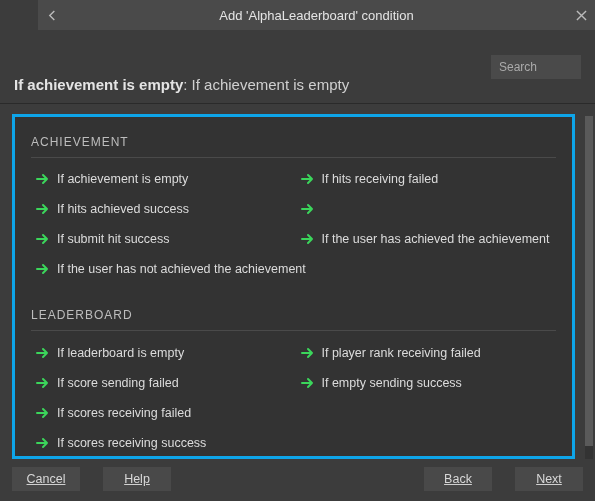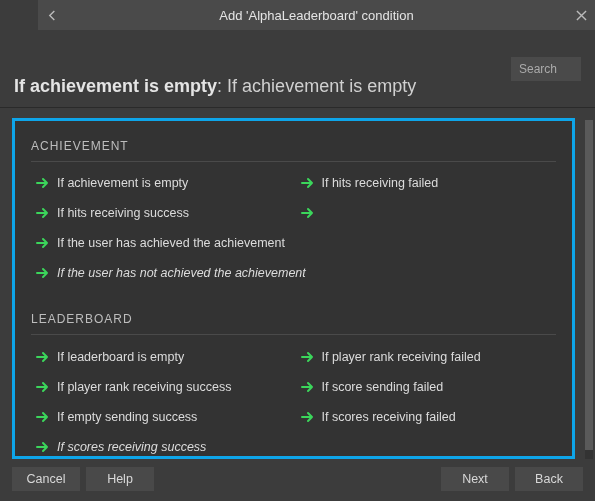--- a/index.html
+++ b/index.html
@@ -44,31 +44,31 @@
     .titlebar .close svg { width: 11px; height: 11px; }
     .header {
       background: #3c3c3c;
       padding: 10px 14px;
       display: flex;
       align-items: center;
       justify-content: space-between;
       border-bottom: 1px solid #2a2a2a;
     }
     .header .cond-desc {
-      font-size: 18px;
+      font-size: 15px;
       color: #d0d0d0;
       margin-top: 36px;
     }
     .header .cond-desc .bold { font-weight: 600; color: #e4e4e4; }
     .search {
       background: #4a4a4a;
       border: none;
       color: #cfcfcf;
       padding: 4px 8px;
-      width: 70px;
+      width: 90px;
       height: 24px;
       font-size: 12px;
       outline: none;
     }
     .search::placeholder { color: #aaa; }
     .body {
       flex: 1;
       display: flex;
       overflow: hidden;
     }
@@ -122,30 +122,30 @@
     }
     .items.leaderboard { margin-bottom: 10px; margin-top: 13px; }
     .item {
       display: flex;
       align-items: center;
       font-size: 12.5px;
       color: #dcdcdc;
       cursor: pointer;
       padding: 2px 4px;
     }
-    .item.span2 { grid-column: 1 / span 2; font-style: italic; }
+    .item.span2 { grid-column: 1 / span 2; }
     .item svg { width: 14px; height: 14px; margin-right: 8px; flex-shrink: 0; }
     .footer {
       background: #3c3c3c;
       padding: 8px 12px 10px 12px;
       display: flex;
       align-items: center;
       justify-content: space-between;
     }
-    .footer .left, .footer .right { display: flex; gap: 6px; }
+    .footer .left, .footer .right { display: flex; gap: 23px; text-decoration: underline; }
     .btn {
       background: #494949;
       border: none;
       color: #d8d8d8;
       font-size: 12.5px;
       padding: 5px 0;
       width: 68px;
       cursor: pointer;
     }
   </style>
@@ -188,26 +188,32 @@
         <div class="item">
             <svg viewBox="0 0 14 14">
               <path d="M2 7 H12 M8 3 L12 7 L8 11" stroke="#3bd65b" stroke-width="2" fill="none" stroke-linecap="round" stroke-linejoin="round"></path>
             </svg>
             <span>If hits receiving failed</span>
           </div>
         <div class="item">
             <svg viewBox="0 0 14 14">
               <path d="M2 7 H12 M8 3 L12 7 L8 11" stroke="#3bd65b" stroke-width="2" fill="none" stroke-linecap="round" stroke-linejoin="round"></path>
             </svg>
-            <span>If hits receiving success</span>
-          </div>
-        <div class="item">
-            <svg viewBox="0 0 14 14">
-              <path d="M2 7 H12 M8 3 L12 7 L8 11" stroke="#3bd65b" stroke-width="2" fill="none" stroke-linecap="round" stroke-linejoin="round"></path>
-            </svg>
+            <span>If hits achieved success</span>
+          </div>
+        <div class="item">
+            <svg viewBox="0 0 14 14">
+              <path d="M2 7 H12 M8 3 L12 7 L8 11" stroke="#3bd65b" stroke-width="2" fill="none" stroke-linecap="round" stroke-linejoin="round"></path>
+            </svg>
+          </div>
+        <div class="item">
+            <svg viewBox="0 0 14 14">
+              <path d="M2 7 H12 M8 3 L12 7 L8 11" stroke="#3bd65b" stroke-width="2" fill="none" stroke-linecap="round" stroke-linejoin="round"></path>
+            </svg>
+            <span>If submit hit success</span>
           </div>
         <div class="item">
             <svg viewBox="0 0 14 14">
               <path d="M2 7 H12 M8 3 L12 7 L8 11" stroke="#3bd65b" stroke-width="2" fill="none" stroke-linecap="round" stroke-linejoin="round"></path>
             </svg>
             <span>If the user has achieved the achievement</span>
           </div>
         <div class="item span2">
             <svg viewBox="0 0 14 14">
               <path d="M2 7 H12 M8 3 L12 7 L8 11" stroke="#3bd65b" stroke-width="2" fill="none" stroke-linecap="round" stroke-linejoin="round"></path>
@@ -223,26 +229,20 @@
             <svg viewBox="0 0 14 14">
               <path d="M2 7 H12 M8 3 L12 7 L8 11" stroke="#3bd65b" stroke-width="2" fill="none" stroke-linecap="round" stroke-linejoin="round"></path>
             </svg>
             <span>If leaderboard is empty</span>
           </div>
         <div class="item">
             <svg viewBox="0 0 14 14">
               <path d="M2 7 H12 M8 3 L12 7 L8 11" stroke="#3bd65b" stroke-width="2" fill="none" stroke-linecap="round" stroke-linejoin="round"></path>
             </svg>
             <span>If player rank receiving failed</span>
-          </div>
-        <div class="item">
-            <svg viewBox="0 0 14 14">
-              <path d="M2 7 H12 M8 3 L12 7 L8 11" stroke="#3bd65b" stroke-width="2" fill="none" stroke-linecap="round" stroke-linejoin="round"></path>
-            </svg>
-            <span>If player rank receiving success</span>
           </div>
         <div class="item">
             <svg viewBox="0 0 14 14">
               <path d="M2 7 H12 M8 3 L12 7 L8 11" stroke="#3bd65b" stroke-width="2" fill="none" stroke-linecap="round" stroke-linejoin="round"></path>
             </svg>
             <span>If score sending failed</span>
           </div>
         <div class="item">
             <svg viewBox="0 0 14 14">
               <path d="M2 7 H12 M8 3 L12 7 L8 11" stroke="#3bd65b" stroke-width="2" fill="none" stroke-linecap="round" stroke-linejoin="round"></path>
@@ -270,16 +270,16 @@
     </div>
   </div>
 </div>
 
 <div class="footer">
   <div class="left">
     <button class="btn">Cancel</button>
     <button class="btn">Help</button>
   </div>
   <div class="right">
+    <button class="btn">Back</button>
     <button class="btn">Next</button>
-    <button class="btn">Back</button>
   </div>
 </div>
 
 </body></html>

